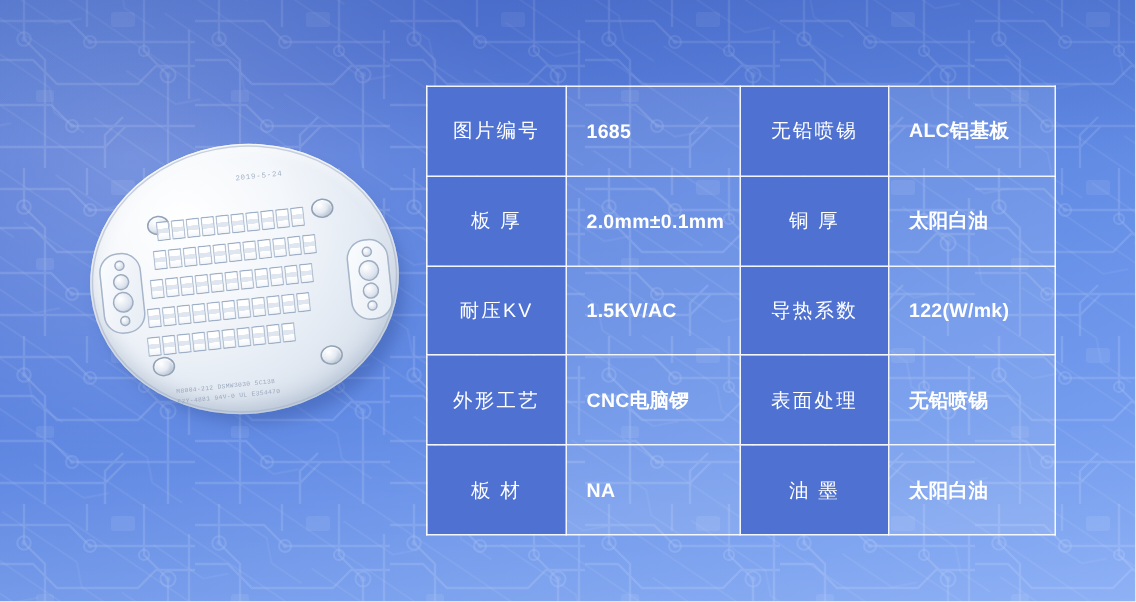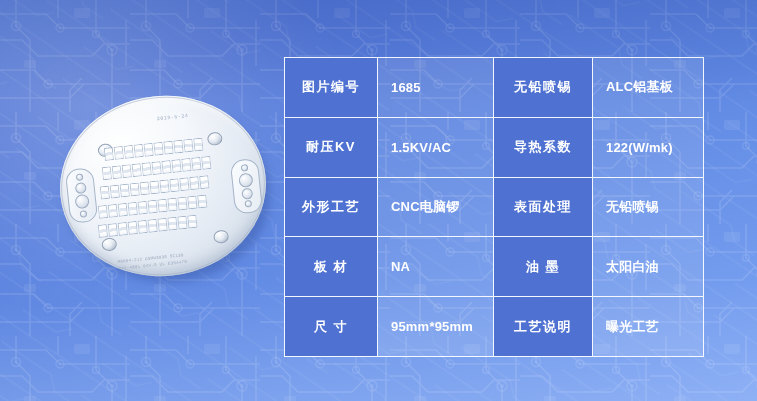--- a/index.html
+++ b/index.html
@@ -162,21 +162,21 @@
     height: 43px;
     padding: 0 13px;
     font-size: 13px;
     color: #ffffff;
     vertical-align: middle;
     white-space: nowrap;
     overflow: hidden;
   }
   td.lbl {
     background: #4f72d2;
-    font-weight: bold;
+    font-weight: normal;
     letter-spacing: 1.5px;
     text-align: center;
     padding: 0 6px;
   }
   td.val {
     background: rgba(255,255,255,0.10);
     font-weight: bold;
     letter-spacing: 0.2px;
   }
   td.empty-lbl { background: #4f72d2; }
@@ -342,39 +342,39 @@
         <col class="c4">
     </colgroup>
     <tbody>
       <tr>
         <td class="lbl">图片编号</td>
         <td class="val">1685</td>
         <td class="lbl">无铅喷锡</td>
         <td class="val">ALC铝基板</td>
       </tr>
       <tr>
+        <td class="lbl">板 厚</td>
+        <td class="val">2.0mm±0.1mm</td>
+        <td class="lbl">铜 厚</td>
+        <td class="val">太阳白油</td>
+      </tr>
+      <tr>
         <td class="lbl">耐压KV</td>
         <td class="val">1.5KV/AC</td>
         <td class="lbl">导热系数</td>
         <td class="val">122(W/mk)</td>
       </tr>
       <tr>
         <td class="lbl">外形工艺</td>
         <td class="val">CNC电脑锣</td>
         <td class="lbl">表面处理</td>
         <td class="val">无铅喷锡</td>
       </tr>
       <tr>
         <td class="lbl">板 材</td>
         <td class="val">NA</td>
         <td class="lbl">油 墨</td>
         <td class="val">太阳白油</td>
       </tr>
-      <tr>
-        <td class="lbl">尺 寸</td>
-        <td class="val">95mm*95mm</td>
-        <td class="lbl">工艺说明</td>
-        <td class="val">曝光工艺</td>
-      </tr>
     </tbody>
   </table>
 
 </div>
 
 </body></html>

